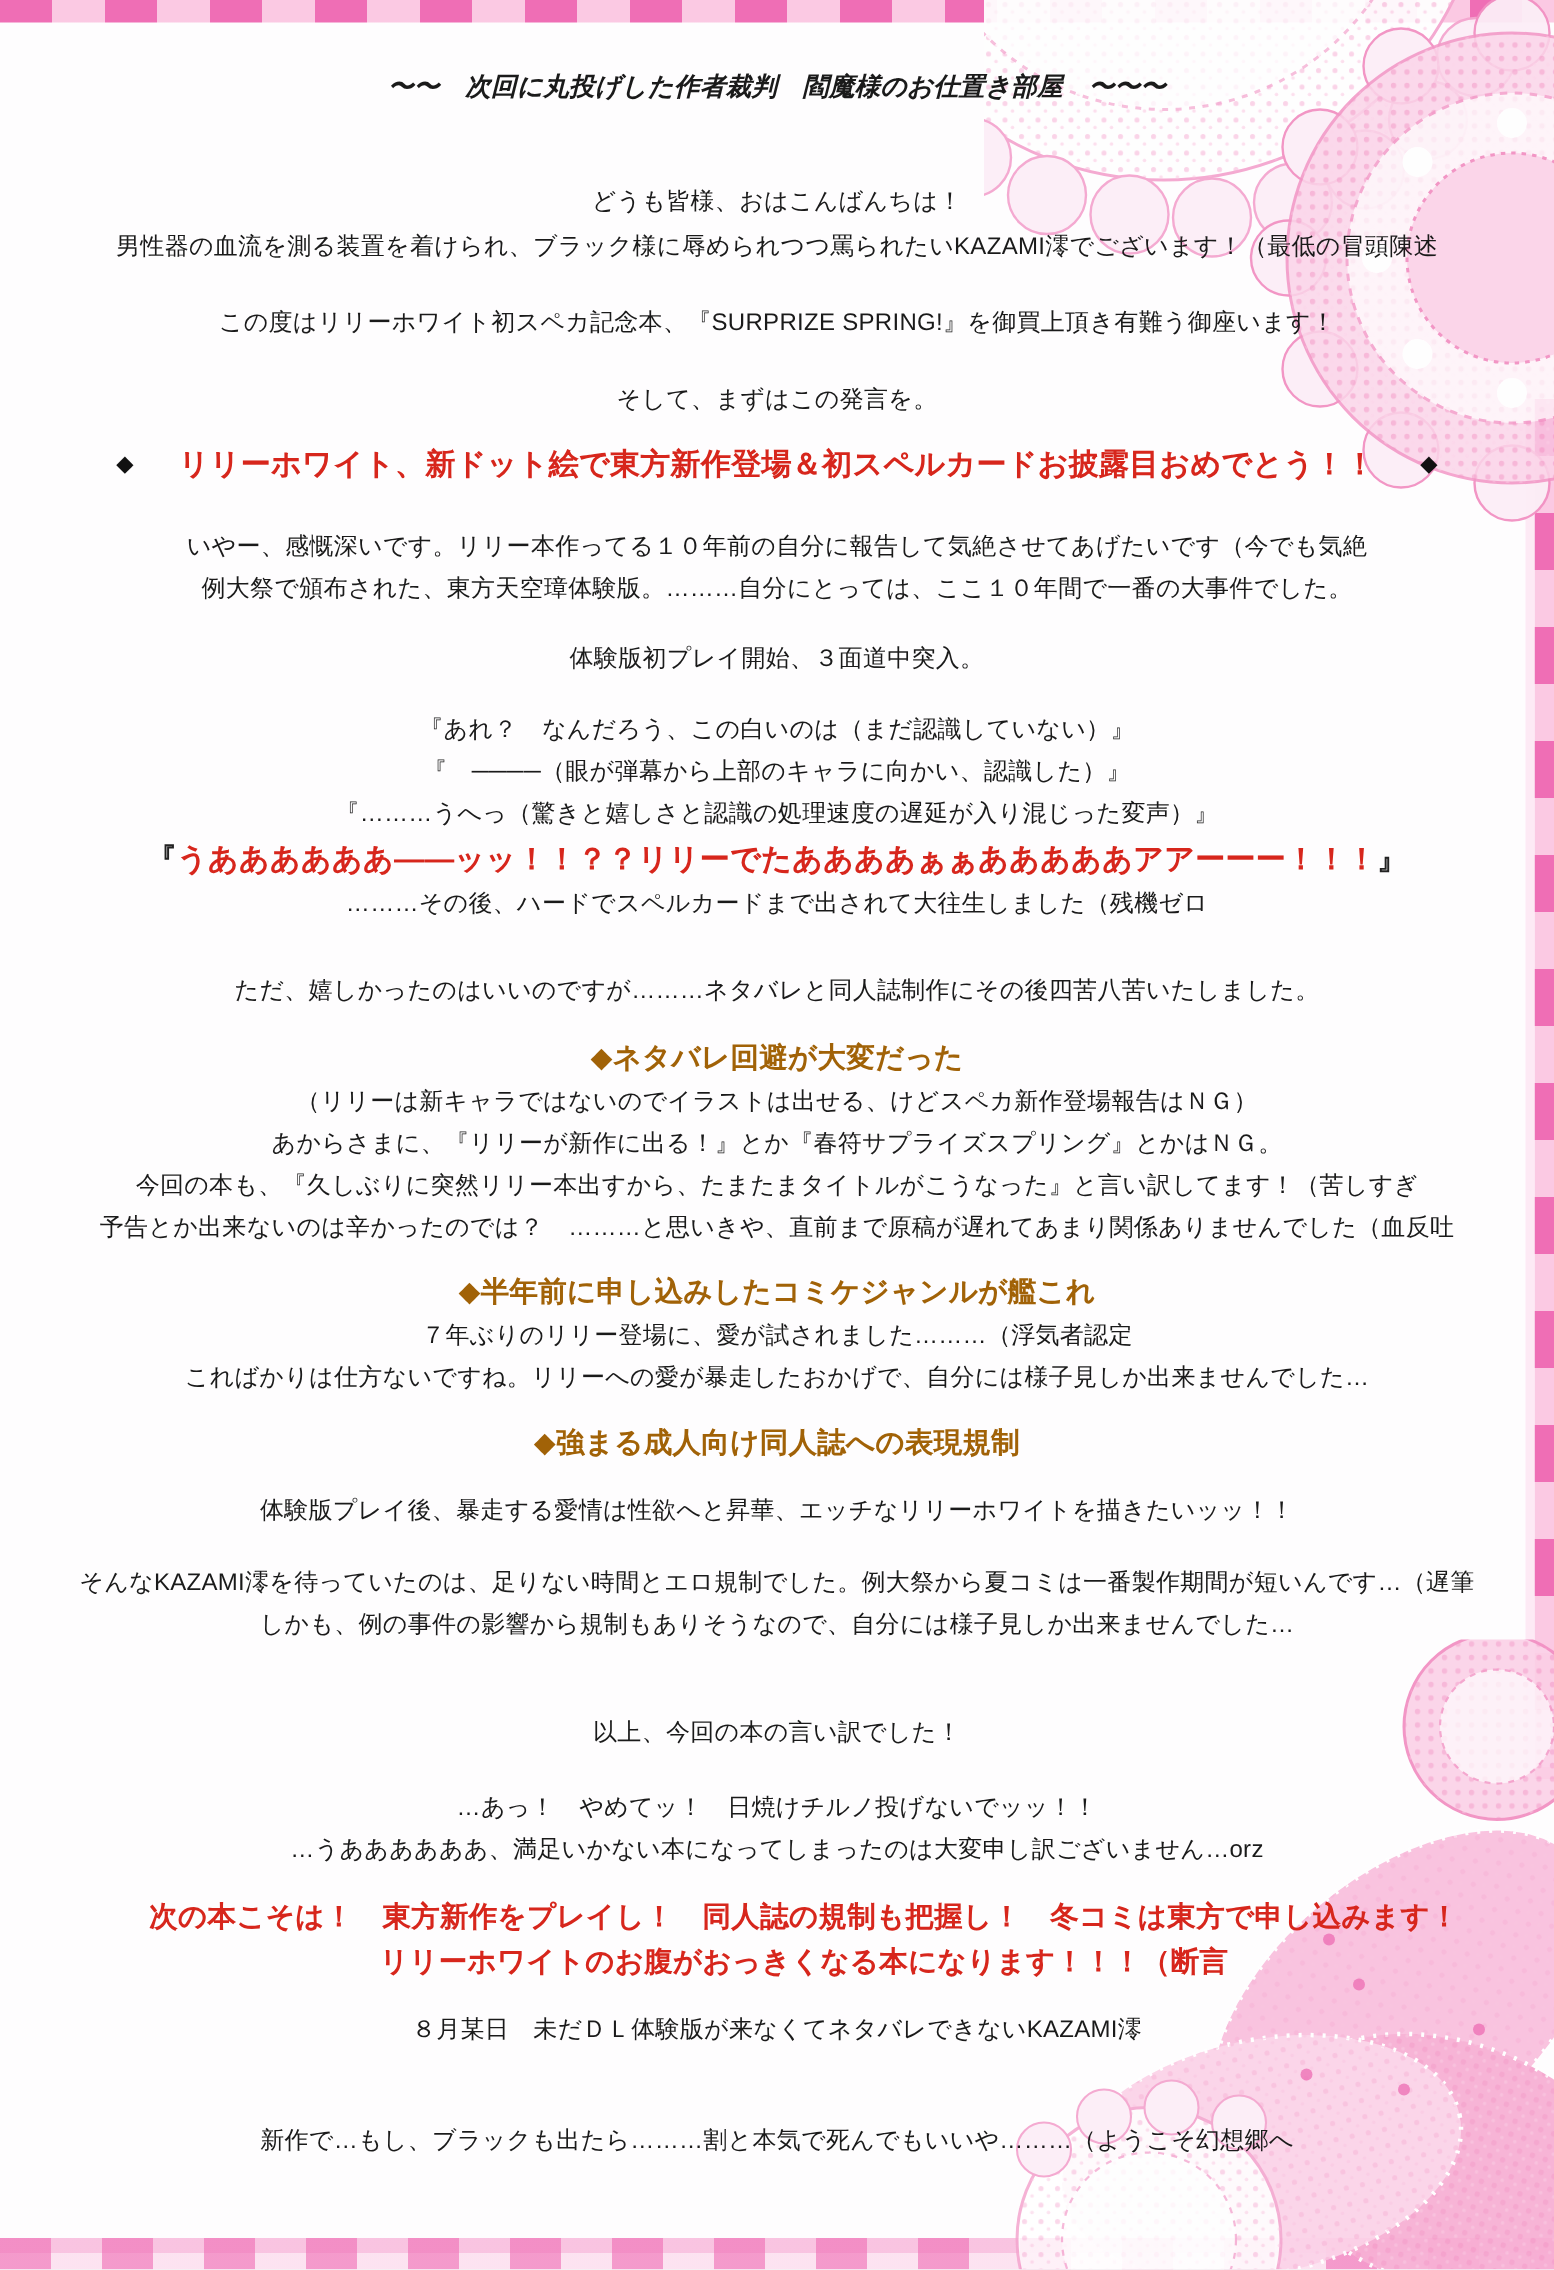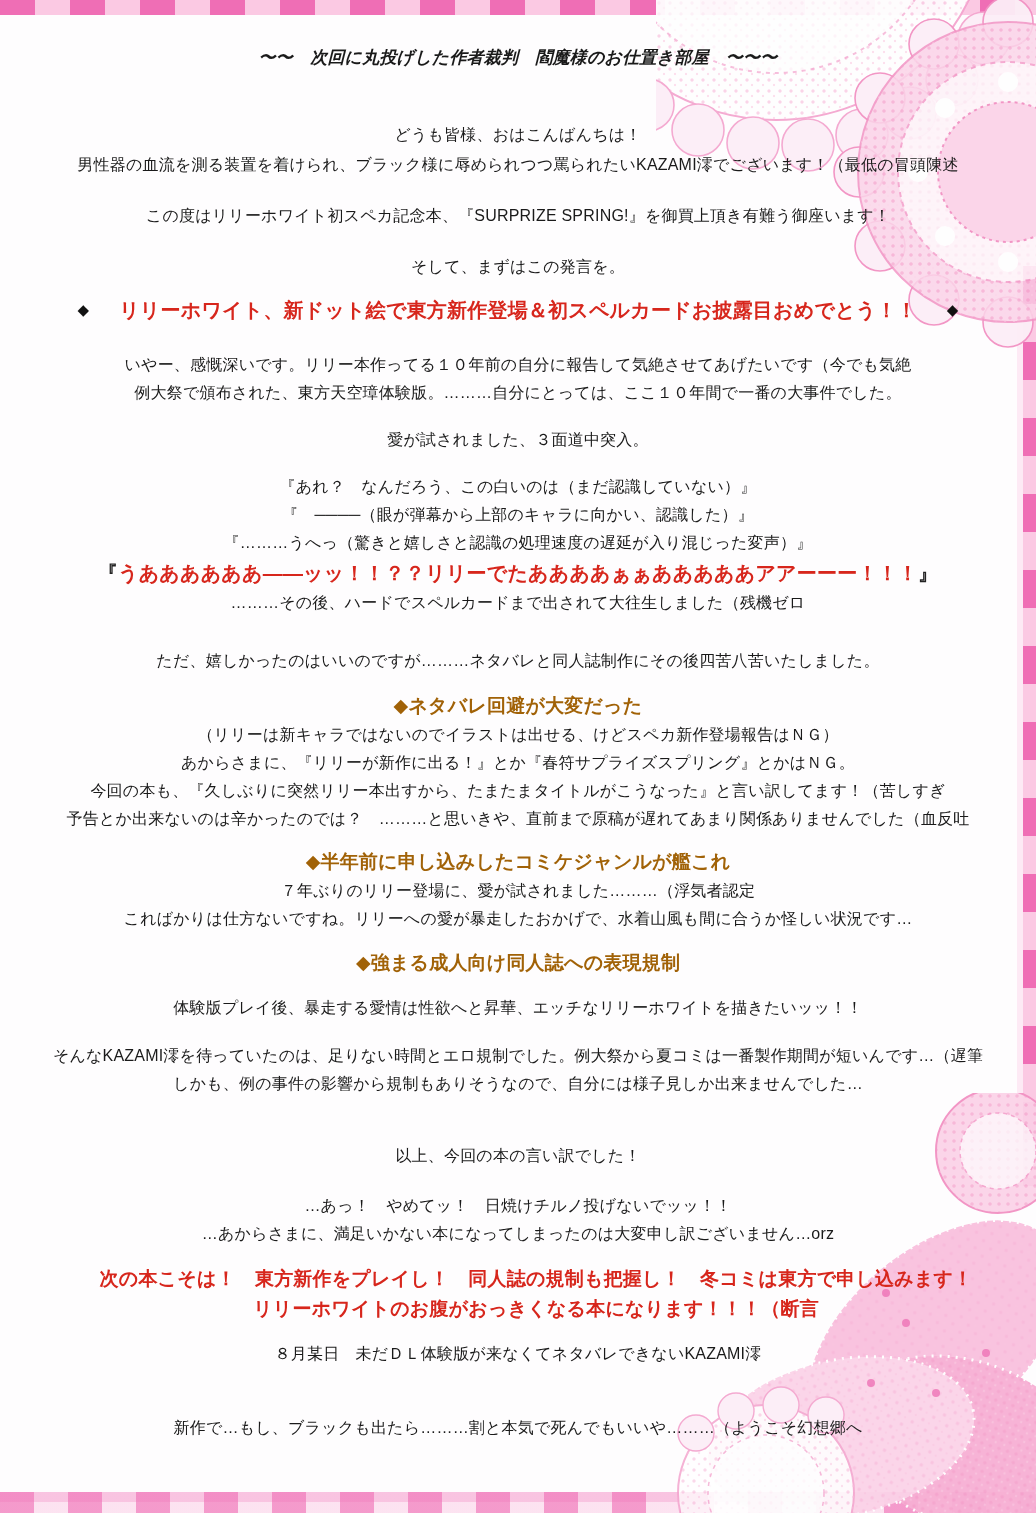--- a/index.html
+++ b/index.html
@@ -159,50 +159,50 @@
     <p class="ln" style="margin-top:23px">そして、まずはこの発言を。</p>
 
     <p class="ln h1" style="margin-top:11px">
       <span class="dia">◆</span>
       <span>リリーホワイト、新ドット絵で東方新作登場＆初スペルカードお披露目おめでとう！！</span>
       <span class="dia">◆</span>
     </p>
 
     <p class="ln" style="margin-top:23px">いやー、感慨深いです。リリー本作ってる１０年前の自分に報告して気絶させてあげたいです（今でも気絶</p>
     <p class="ln" style="margin-top:0">例大祭で頒布された、東方天空璋体験版。………自分にとっては、ここ１０年間で一番の大事件でした。</p>
-    <p class="ln" style="margin-top:19px">愛が試されました、３面道中突入。</p>
+    <p class="ln" style="margin-top:19px">体験版初プレイ開始、３面道中突入。</p>
     <p class="ln" style="margin-top:19px">『あれ？　なんだろう、この白いのは（まだ認識していない）』</p>
     <p class="ln" style="margin-top:0">『　────（眼が弾幕から上部のキャラに向かい、認識した）』</p>
     <p class="ln" style="margin-top:0">『………うへっ（驚きと嬉しさと認識の処理速度の遅延が入り混じった変声）』</p>
 
     <p class="ln scream" style="margin-top:0">
       <span class="bracket">『</span><span>うああああああ――ッッ！！？？リリーでたああああぁぁあああああアアーーー！！！</span><span class="bracket">』</span>
     </p>
 
     <p class="ln" style="margin-top:0">………その後、ハードでスペルカードまで出されて大往生しました（残機ゼロ</p>
     <p class="ln" style="margin-top:30px">ただ、嬉しかったのはいいのですが………ネタバレと同人誌制作にその後四苦八苦いたしました。</p>
 
     <p class="ln h2" style="margin-top:16px">◆ネタバレ回避が大変だった</p>
     <p class="ln" style="margin-top:0">（リリーは新キャラではないのでイラストは出せる、けどスペカ新作登場報告はＮＧ）</p>
     <p class="ln" style="margin-top:0">あからさまに、『リリーが新作に出る！』とか『春符サプライズスプリング』とかはＮＧ。</p>
     <p class="ln" style="margin-top:0">今回の本も、『久しぶりに突然リリー本出すから、たまたまタイトルがこうなった』と言い訳してます！（苦しすぎ</p>
     <p class="ln" style="margin-top:0">予告とか出来ないのは辛かったのでは？　………と思いきや、直前まで原稿が遅れてあまり関係ありませんでした（血反吐</p>
 
     <p class="ln h2" style="margin-top:14px">◆半年前に申し込みしたコミケジャンルが艦これ</p>
     <p class="ln" style="margin-top:0">７年ぶりのリリー登場に、愛が試されました………（浮気者認定</p>
-    <p class="ln" style="margin-top:0">こればかりは仕方ないですね。リリーへの愛が暴走したおかげで、水着山風も間に合うか怪しい状況です…</p>
+    <p class="ln" style="margin-top:0">こればかりは仕方ないですね。リリーへの愛が暴走したおかげで、自分には様子見しか出来ませんでした…</p>
 
     <p class="ln h2" style="margin-top:15px">◆強まる成人向け同人誌への表現規制</p>
     <p class="ln" style="margin-top:16px">体験版プレイ後、暴走する愛情は性欲へと昇華、エッチなリリーホワイトを描きたいッッ！！</p>
     <p class="ln" style="margin-top:20px">そんなKAZAMI澪を待っていたのは、足りない時間とエロ規制でした。例大祭から夏コミは一番製作期間が短いんです…（遅筆</p>
     <p class="ln" style="margin-top:0">しかも、例の事件の影響から規制もありそうなので、自分には様子見しか出来ませんでした…</p>
 
     <p class="ln" style="margin-top:44px">以上、今回の本の言い訳でした！</p>
     <p class="ln" style="margin-top:22px">…あっ！　やめてッ！　日焼けチルノ投げないでッッ！！</p>
-    <p class="ln" style="margin-top:0">…あからさまに、満足いかない本になってしまったのは大変申し訳ございません…orz</p>
+    <p class="ln" style="margin-top:0">…うああああああ、満足いかない本になってしまったのは大変申し訳ございません…orz</p>
 
     <p class="ln redbig" style="margin-top:16px">次の本こそは！　東方新作をプレイし！　同人誌の規制も把握し！　冬コミは東方で申し込みます！</p>
     <p class="ln redbig" style="margin-top:0">リリーホワイトのお腹がおっきくなる本になります！！！（断言</p>
 
     <p class="ln" style="margin-top:16px">８月某日　未だＤＬ体験版が来なくてネタバレできないKAZAMI澪</p>
     <p class="ln" style="margin-top:46px">新作で…もし、ブラックも出たら………割と本気で死んでもいいや………（ようこそ幻想郷へ</p>
 
   </div>
 </div>
 

